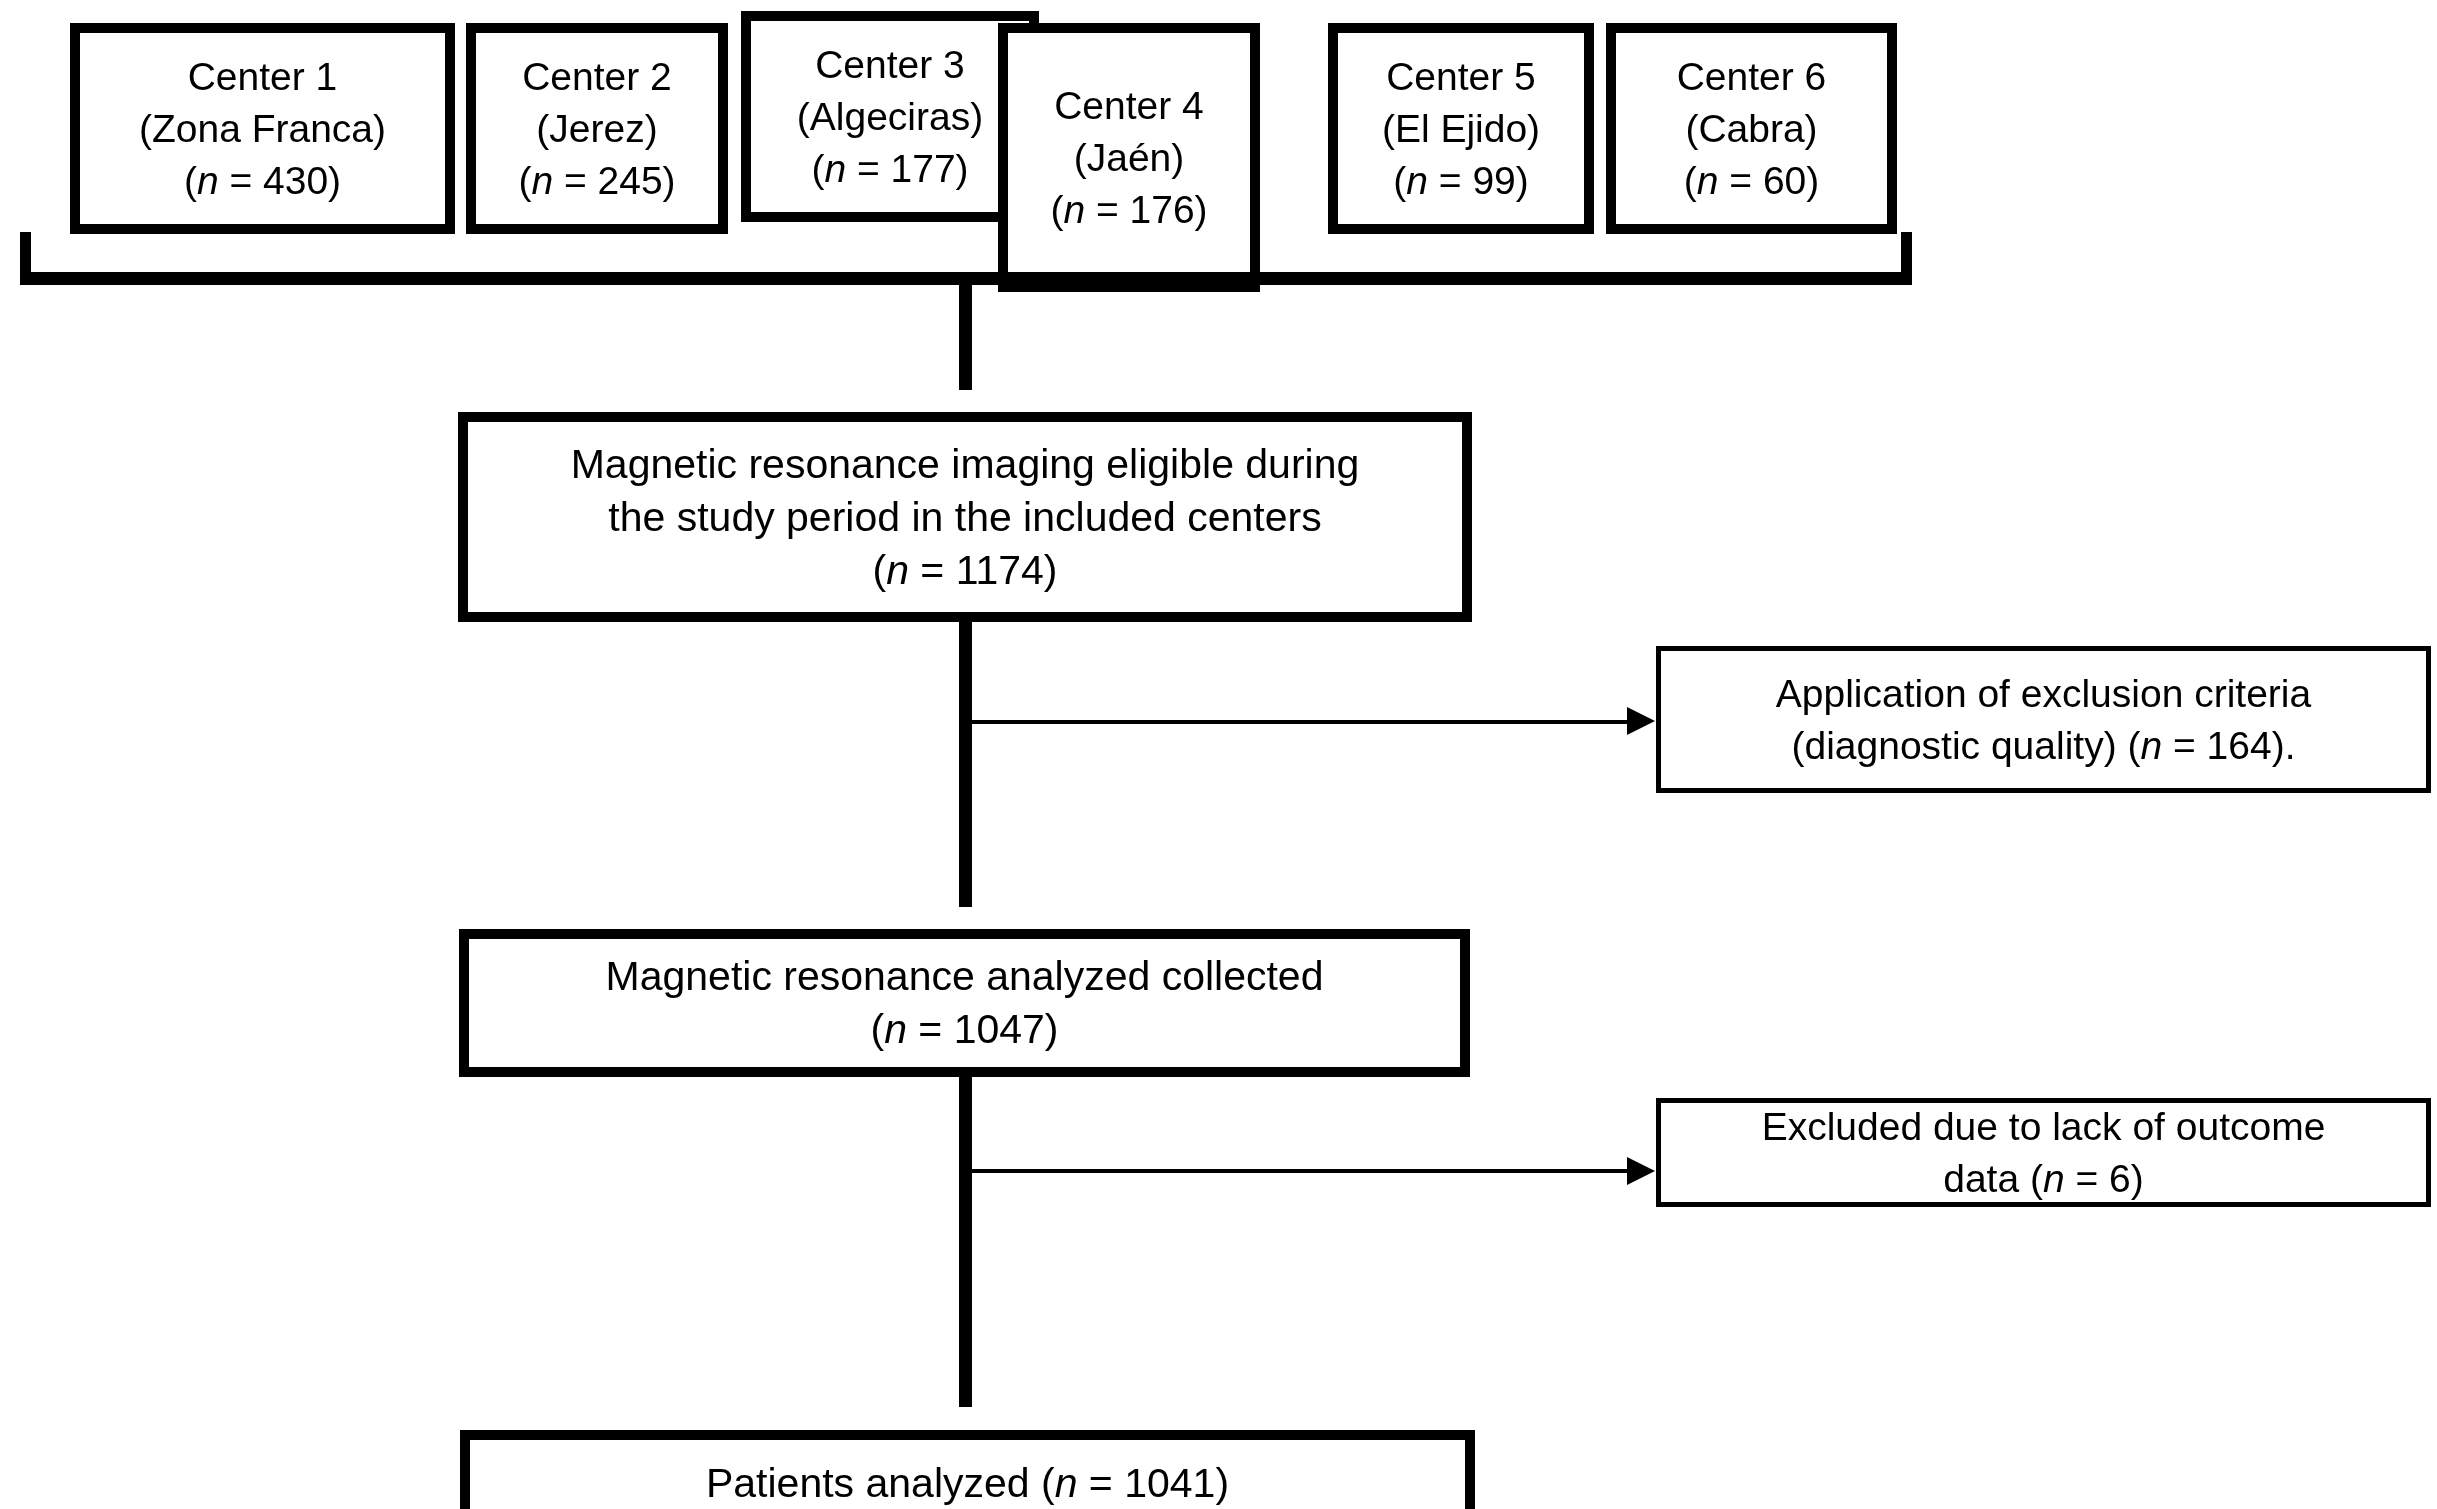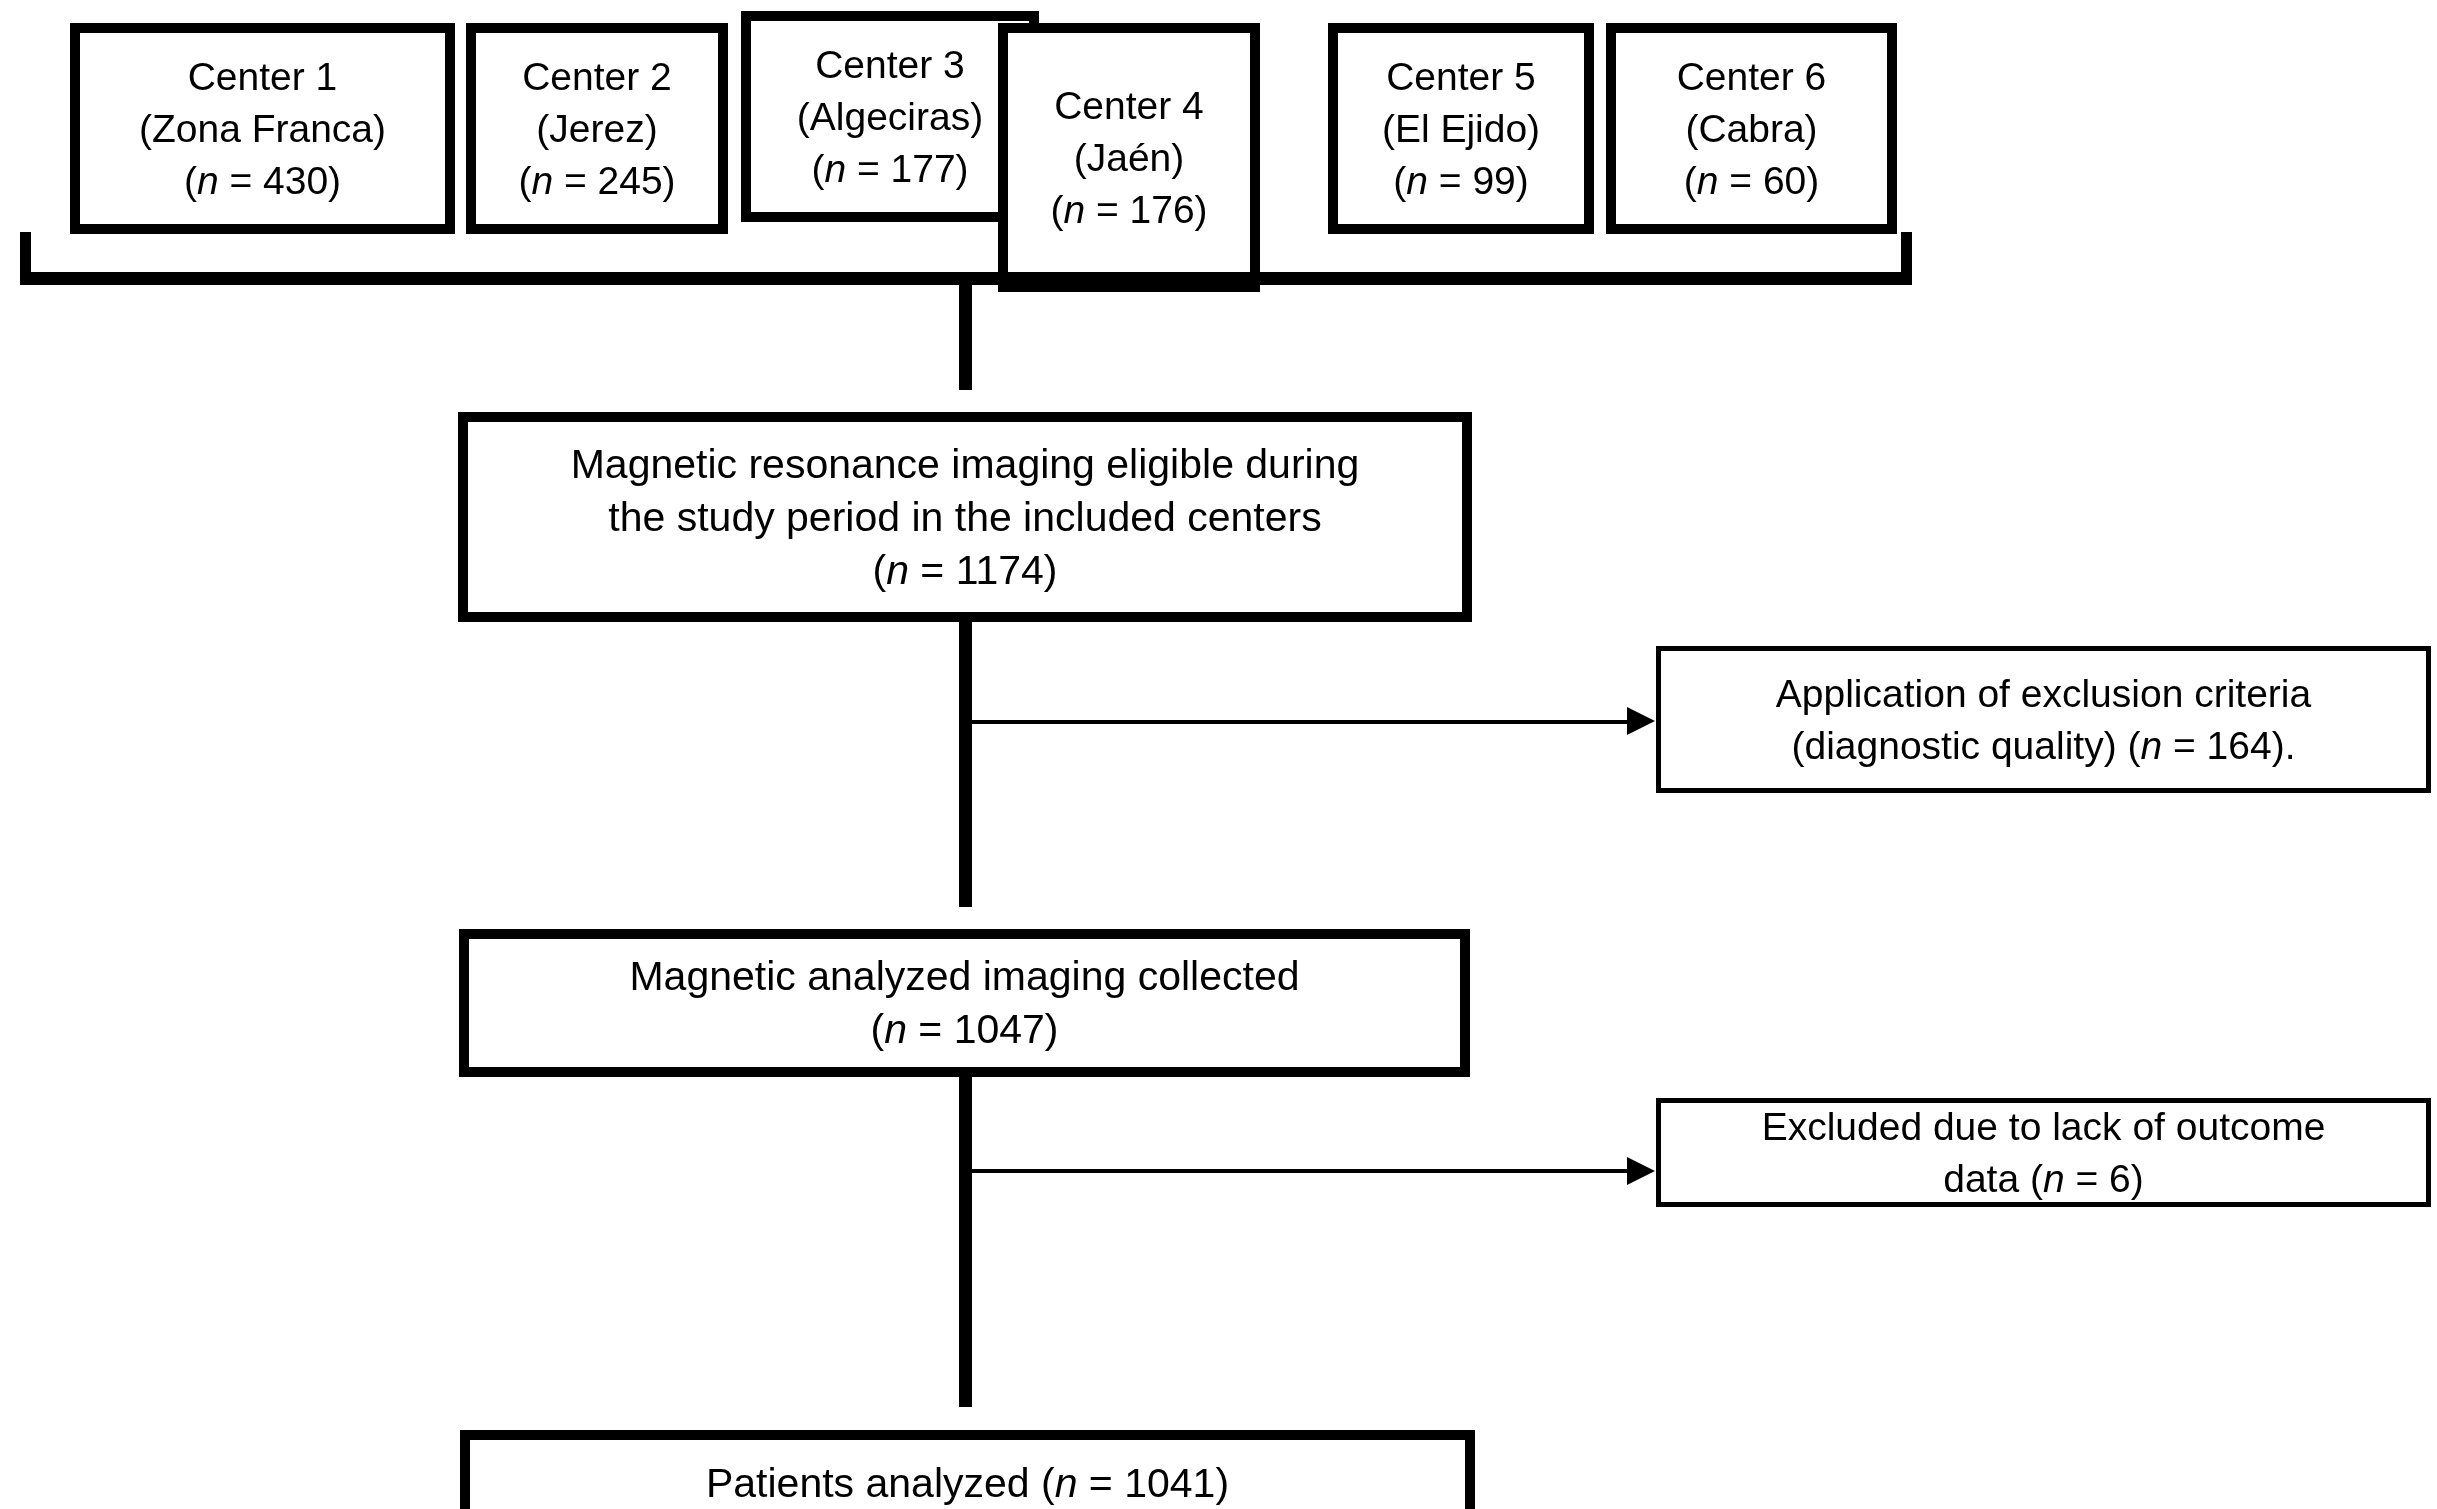--- a/index.html
+++ b/index.html
@@ -86,21 +86,21 @@
   <div class="conn" style="left:959px;top:595px;width:13.3px;height:312px"></div>
   <div class="conn" style="left:959px;top:1049px;width:13.3px;height:358px"></div>
 
   <div class="box main-box" style="left:458px;top:388px;width:1014px;height:210px">
     <div class="bl">Magnetic resonance imaging eligible during</div>
     <div class="bl">the study period in the included centers</div>
     <div class="bl"><span>(</span><em>n</em><span> = 1174)</span></div>
   </div>
 
   <div class="box main-box" style="left:459px;top:905px;width:1011px;height:148px">
-    <div class="bl">Magnetic analyzed imaging collected</div>
+    <div class="bl">Magnetic resonance analyzed collected</div>
     <div class="bl"><span>(</span><em>n</em><span> = 1047)</span></div>
   </div>
 
   <div class="box main-box" style="left:460px;top:1406px;width:1015px;height:106px">
     <div class="bl"><span>Patients analyzed (</span><em>n</em><span> = 1041)</span></div>
   </div>
 
   <div class="conn" style="left:972px;top:720px;width:658px;height:4.2px"></div>
   <div class="arrowhead" style="left:1627px;top:707px"></div>
 

